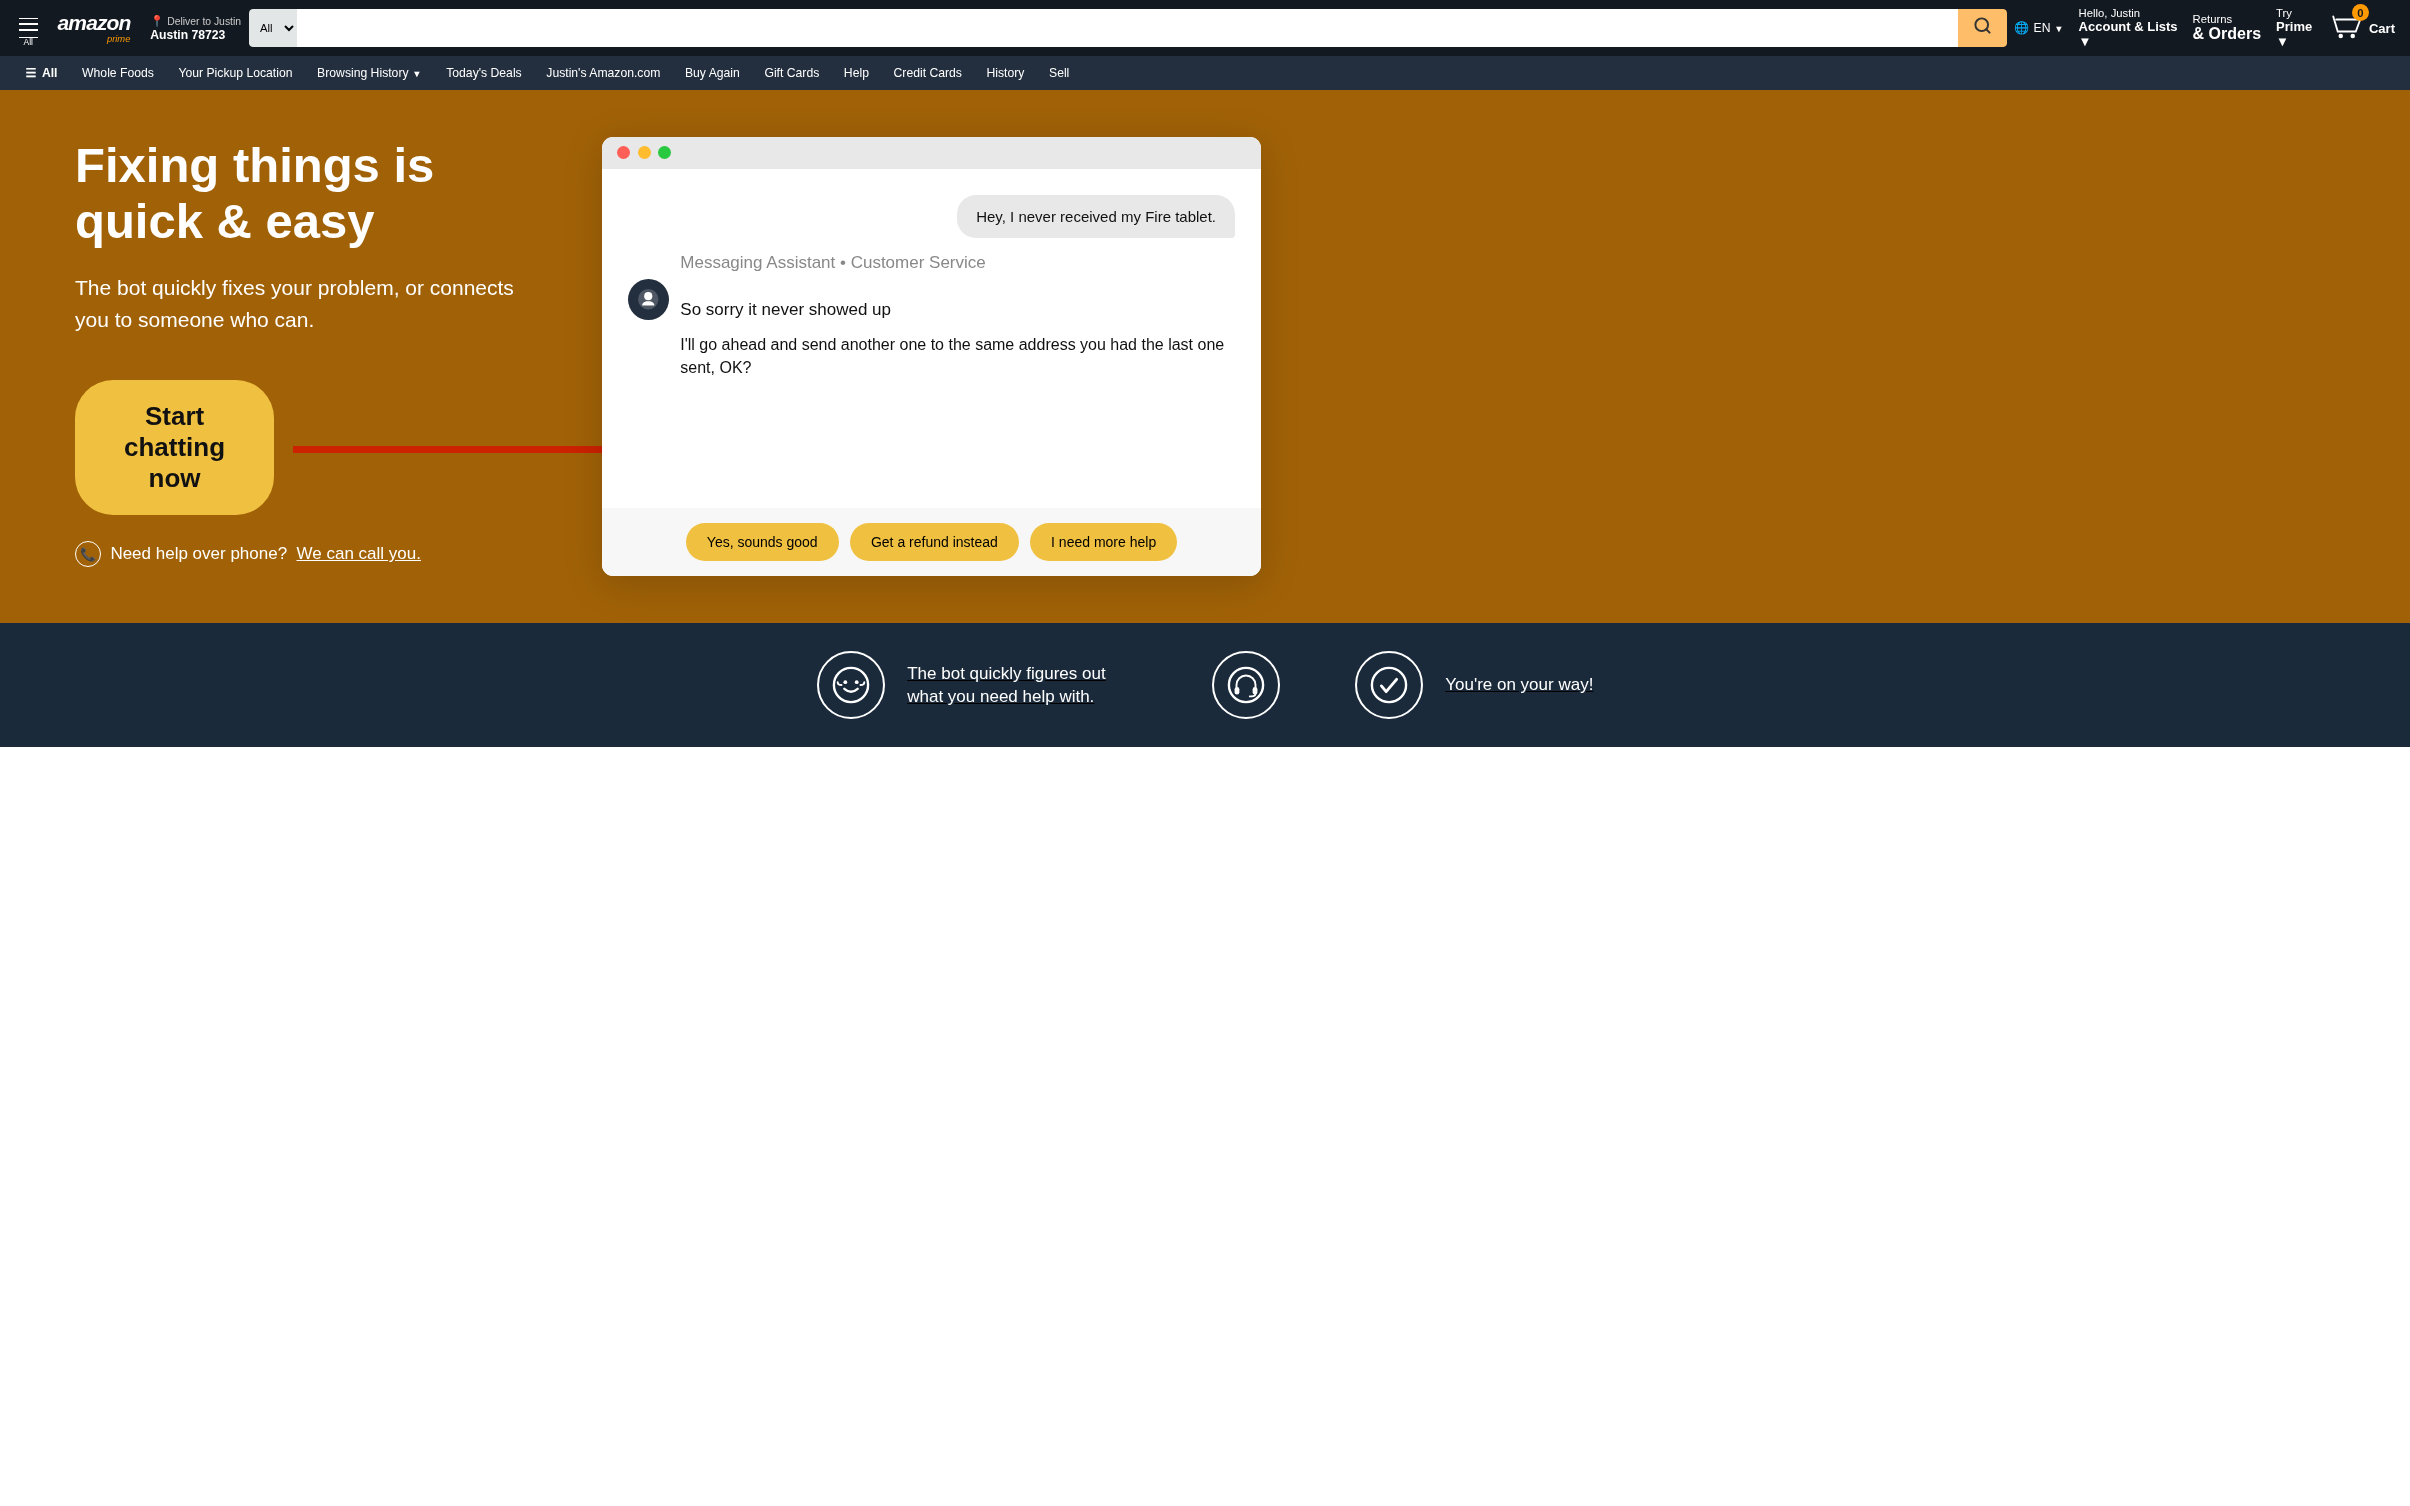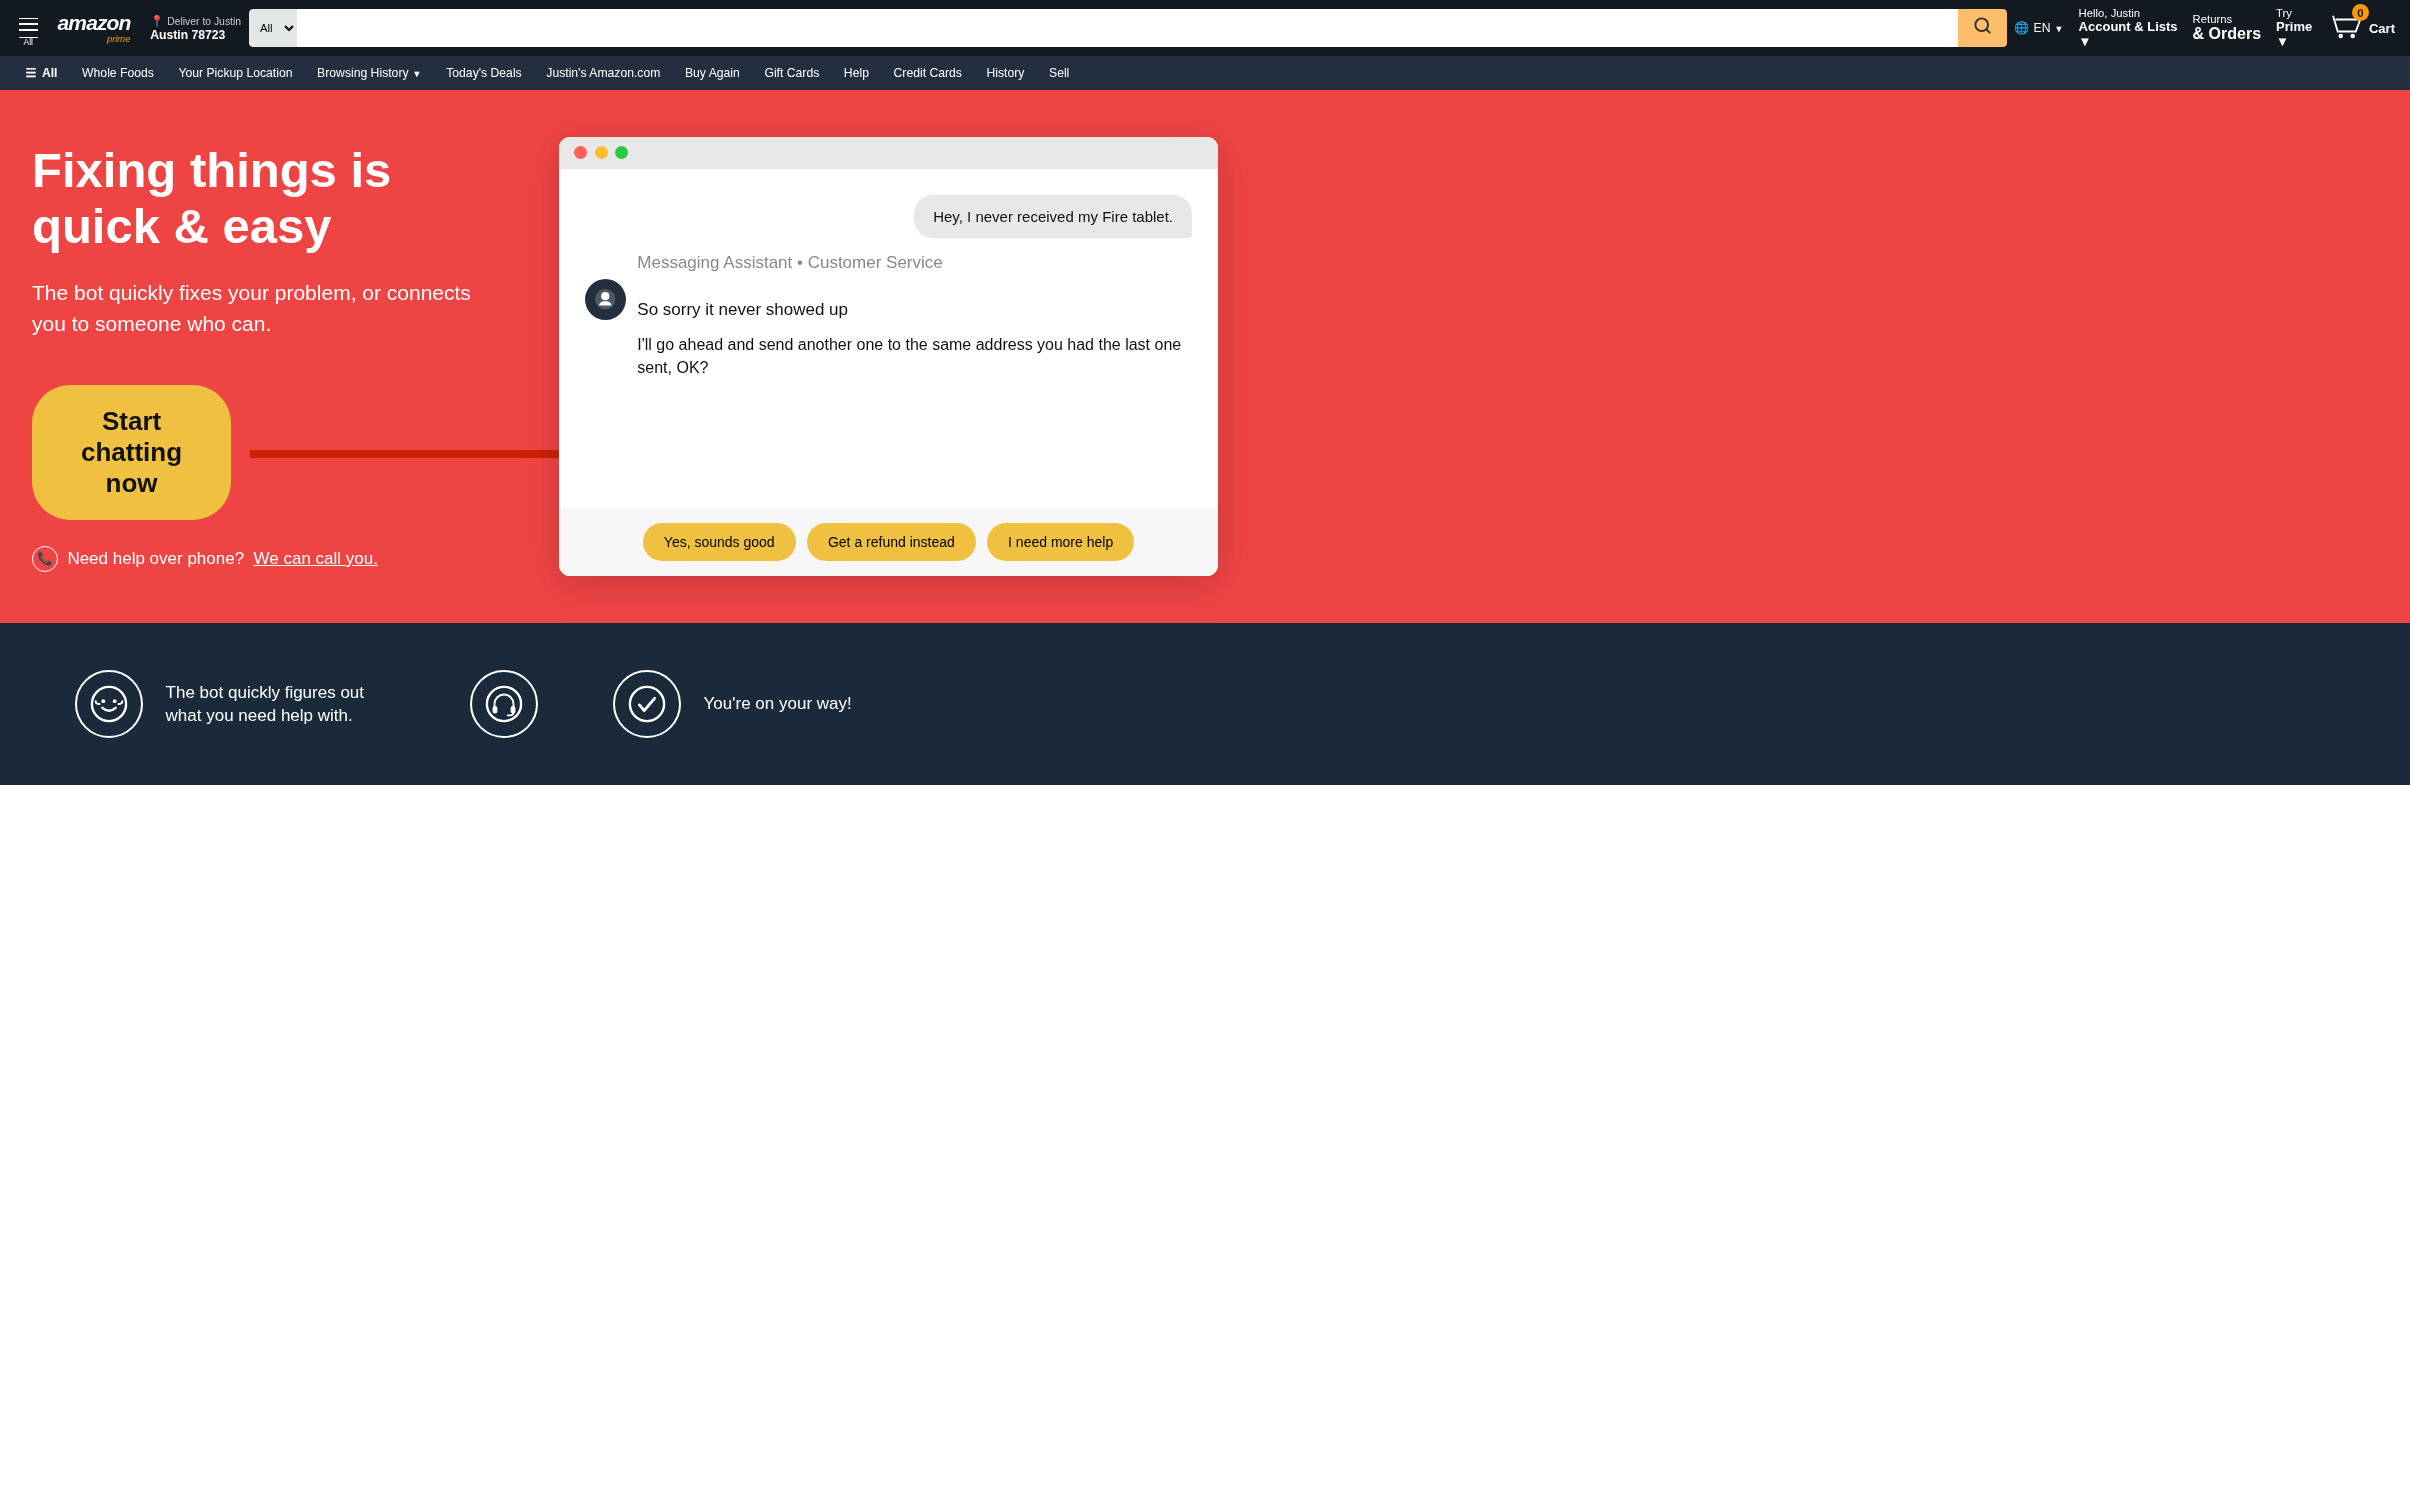--- a/index.html
+++ b/index.html
@@ -167,24 +167,24 @@
       height: 34px;
       display: flex;
       align-items: center;
       gap: 3.8px;
       border: 0.9px solid transparent;
       border-radius: 1.9px;
     }
 
     
     .hero {
-      background: #ef4444;
-      display: flex;
-      align-items: center;
-      padding: 47px 32px;
+      background: #a16207;
+      display: flex;
+      align-items: flex-start;
+      padding: 47px 75px;
       gap: 56px;
       min-height: 490px;
       position: relative;
     }
     .hero-left {
       flex: 1;
       color: #fff;
       max-width: 471px;
     }
     .hero-title {
@@ -320,22 +320,24 @@
       border-top: 24.5px solid transparent;
       border-bottom: 24.5px solid transparent;
       border-right: 41px solid #cc2200;
     }
 
     
     .bottom-section {
       background: #1a2a3a;
       display: flex;
       align-items: center;
-      padding: 47px 75px;
+      justify-content: center;
+      padding: 28px 75px;
       gap: 75px;
+      text-decoration: underline;
     }
     .feature-item {
       display: flex;
       align-items: center;
       gap: 22.6px;
       color: #fff;
       max-width: 320px;
     }
     .feature-icon {
       flex-shrink: 0;

